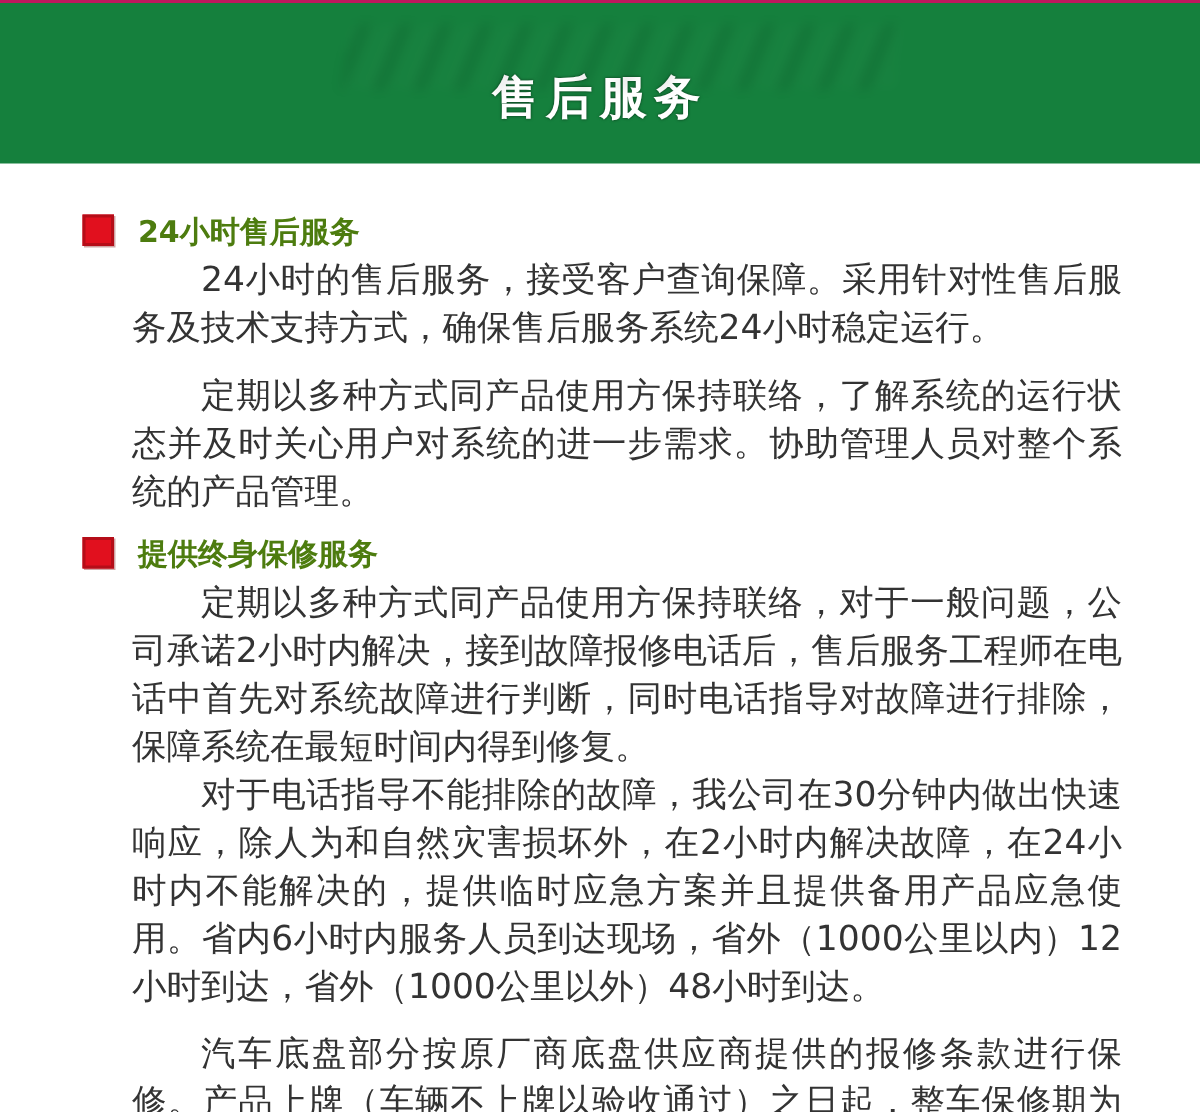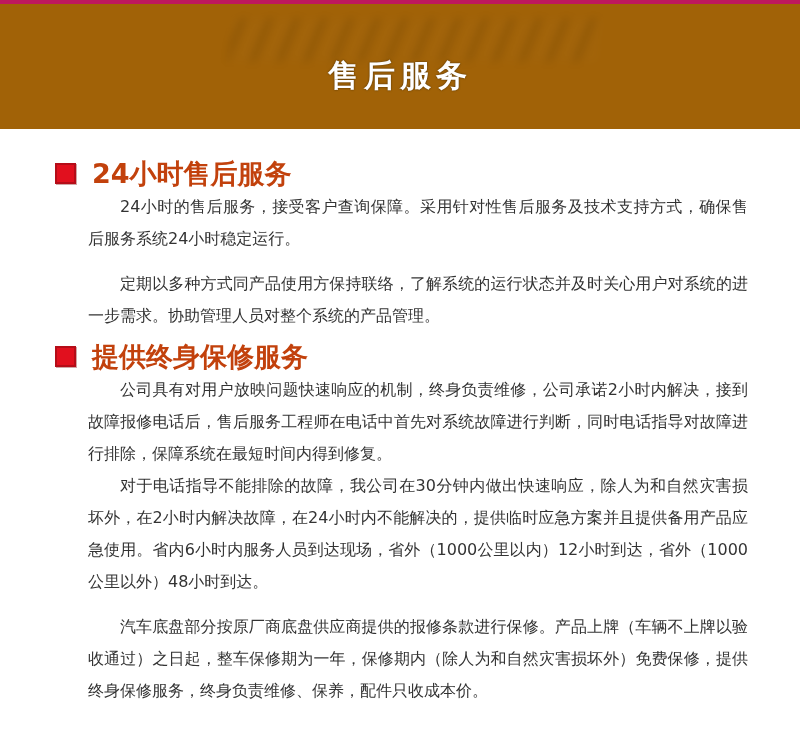--- a/index.html
+++ b/index.html
@@ -9,23 +9,23 @@
     min-height: 741px;
     margin: 0 auto;
     font-family: "DejaVu Sans", "Liberation Sans", sans-serif;
     color: #333333;
   }
   .page { width: 800px; min-height: 741px; background: #ffffff; overflow: hidden; }
 
   
   .banner {
     position: relative;
-    height: 129px;
-    background: #a16207;
-    border-top: 4px solid #be185d;
+    height: 109px;
+    background: #15803d;
+    border-top: 2px solid #be185d;
     display: flex;
     align-items: center;
     justify-content: center;
     overflow: hidden;
   }
   .banner h1 {
     margin-top: 18px;
     color: #ffffff;
     font-size: 31px;
     font-weight: bold;
@@ -64,29 +64,29 @@
   .bullet {
     flex: 0 0 auto;
     width: 21px;
     height: 21px;
     margin-top: 1px;
     background: #e1101e;
     border: 2px solid #b50d18;
     box-shadow: 1px 1px 0 rgba(120,0,0,0.35);
   }
   .sec-title {
-    font-size: 27px;
+    font-size: 20px;
     line-height: 24px;
     font-weight: bold;
-    color: #c2410c;
+    color: #4d7c0f;
   }
 
   .para {
     margin-left: 33px;
-    font-size: 16px;
+    font-size: 23px;
     line-height: 32px;
     text-indent: 2em;
     text-align: justify;
     color: #333333;
   }
 </style>
 </head>
 <body>
 
 <div class="page">
@@ -108,21 +108,21 @@
 
     <section class="sec">
       <p class="para">定期以多种方式同产品使用方保持联络，了解系统的运行状态并及时关心用户对系统的进一步需求。协助管理人员对整个系统的产品管理。</p>
     </section>
 
     <section class="sec">
       <div class="sec-head">
         <span class="bullet"></span>
         <h2 class="sec-title">提供终身保修服务</h2>
       </div>
-      <p class="para">公司具有对用户放映问题快速响应的机制，终身负责维修，公司承诺2小时内解决，接到故障报修电话后，售后服务工程师在电话中首先对系统故障进行判断，同时电话指导对故障进行排除，保障系统在最短时间内得到修复。</p>
+      <p class="para">定期以多种方式同产品使用方保持联络，对于一般问题，公司承诺2小时内解决，接到故障报修电话后，售后服务工程师在电话中首先对系统故障进行判断，同时电话指导对故障进行排除，保障系统在最短时间内得到修复。</p>
       <p class="para">对于电话指导不能排除的故障，我公司在30分钟内做出快速响应，除人为和自然灾害损坏外，在2小时内解决故障，在24小时内不能解决的，提供临时应急方案并且提供备用产品应急使用。省内6小时内服务人员到达现场，省外（1000公里以内）12小时到达，省外（1000公里以外）48小时到达。</p>
     </section>
 
     <section class="sec">
       <p class="para">汽车底盘部分按原厂商底盘供应商提供的报修条款进行保修。产品上牌（车辆不上牌以验收通过）之日起，整车保修期为一年，保修期内（除人为和自然灾害损坏外）免费保修，提供终身保修服务，终身负责维修、保养，配件只收成本价。</p>
     </section>
 
   </main>
 </div>
 

